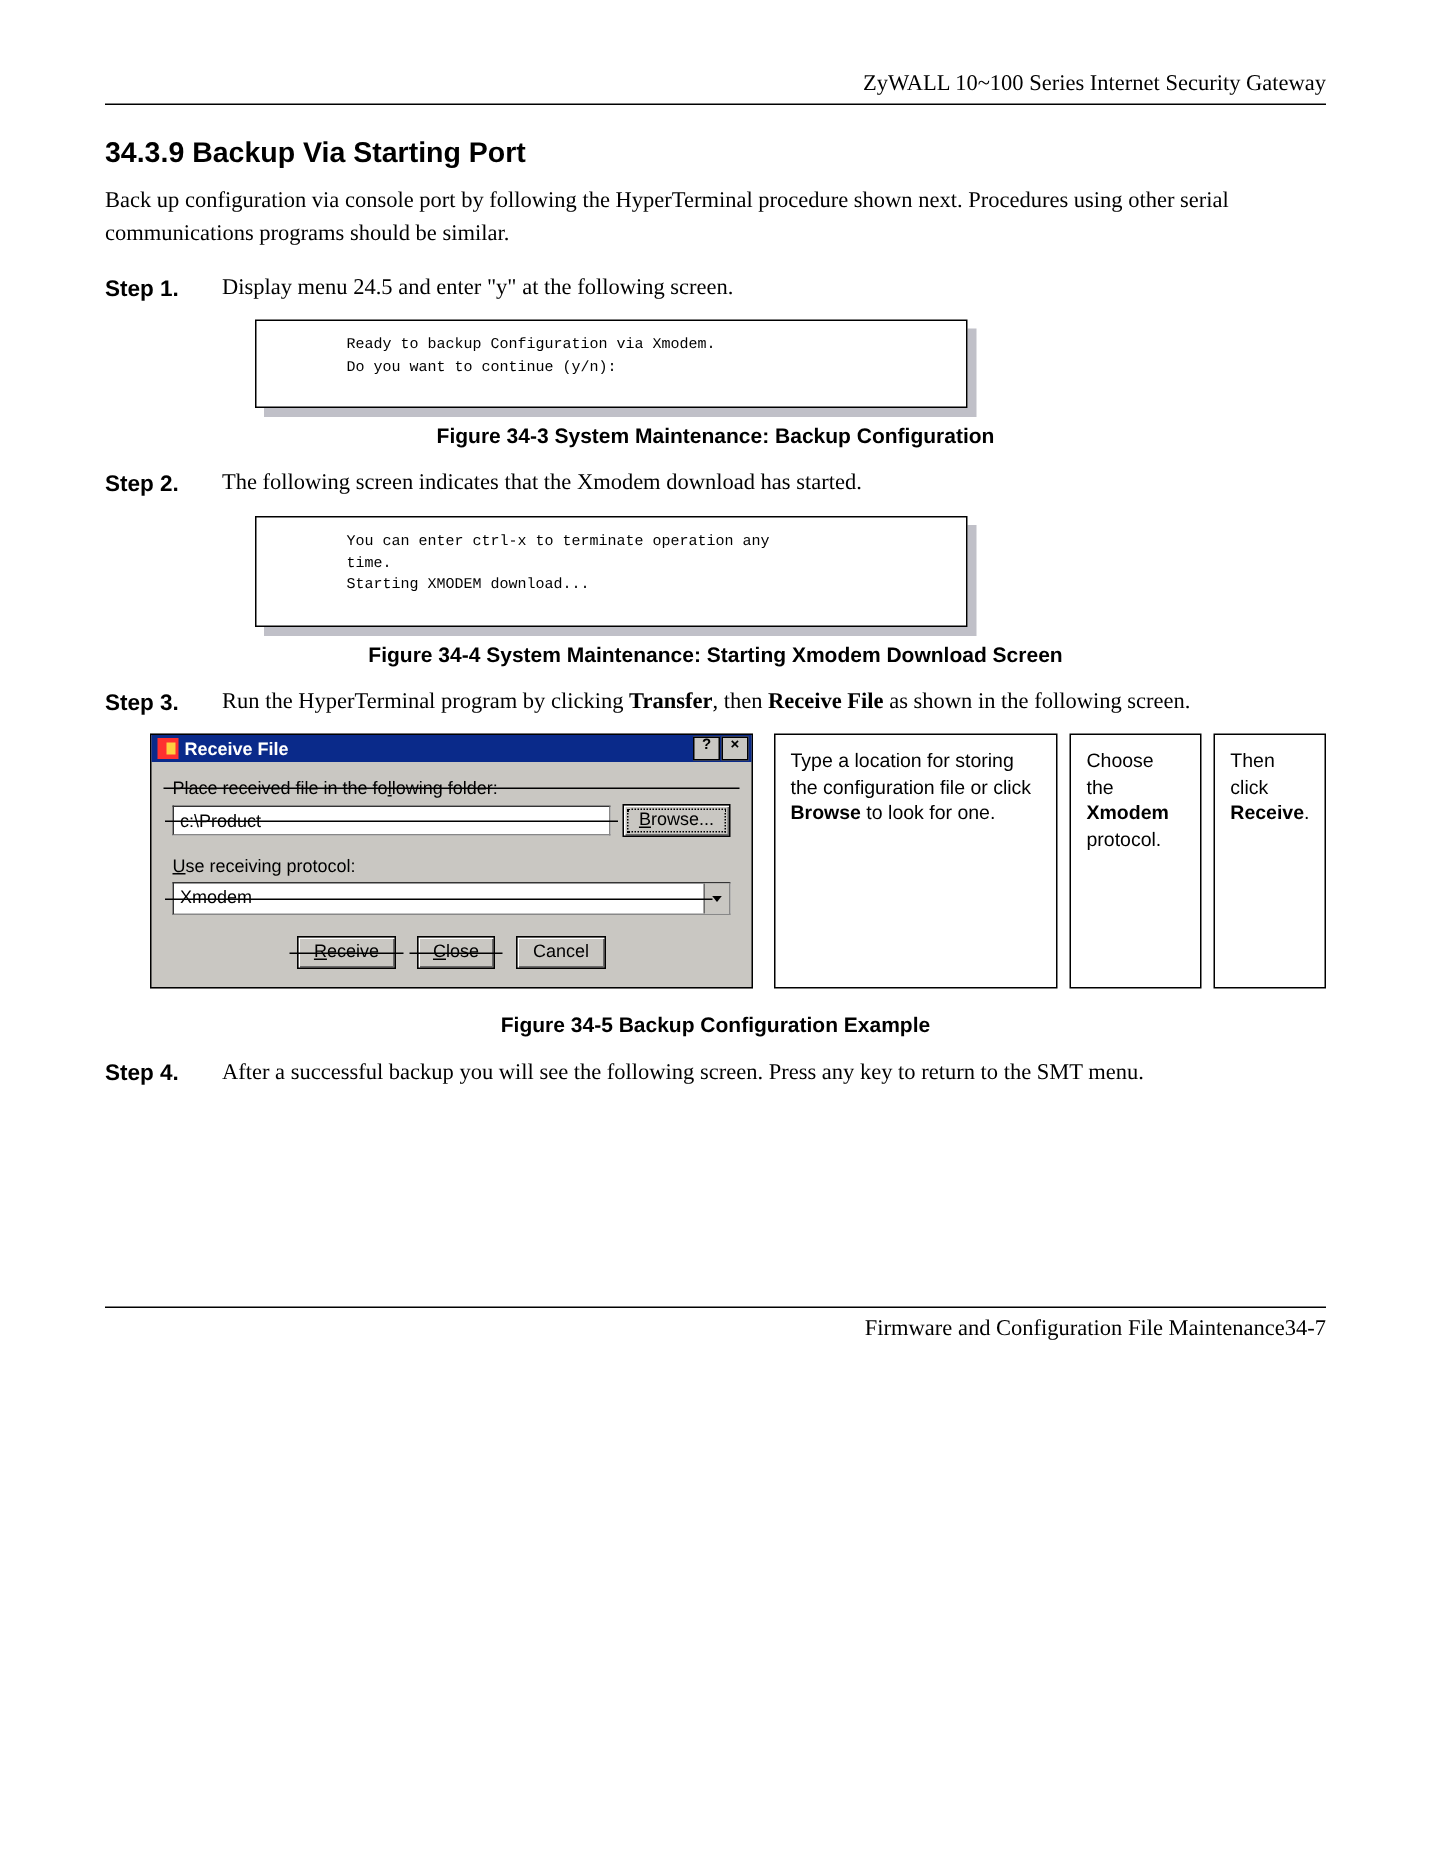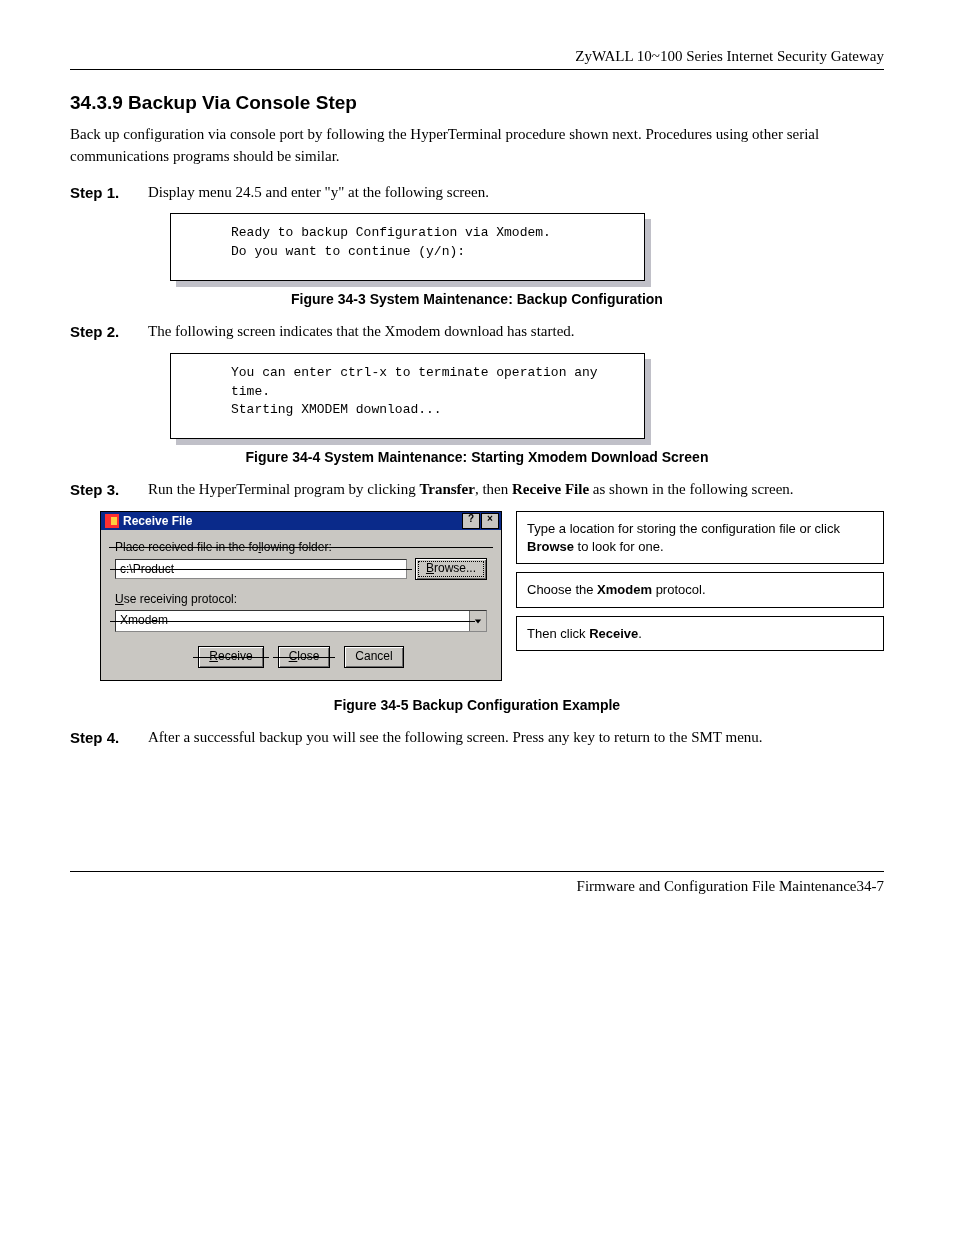--- a/index.html
+++ b/index.html
@@ -64,21 +64,21 @@
     background: #c0c0c8;
     z-index: 0;
   }
   .term-box {
     position: relative;
     z-index: 1;
     border: 1px solid #000;
     background: #fff;
     padding: 10px 14px 18px 60px;
     font-family: "Courier New", Courier, monospace;
-    font-size: 13px;
+    font-size: 10px;
     line-height: 1.45;
     white-space: pre;
   }
   .fig-cap {
     text-align: center;
     font-family: Arial, Helvetica, sans-serif;
     font-weight: bold;
     font-size: 14px;
     margin: 8px 0 14px 0;
   }
@@ -174,21 +174,21 @@
   .combo-btn svg{width:8px;height:8px;}
   .dlg-actions { display:flex; gap:14px; justify-content:center; }
   .strike { position: relative; }
   .strike::after{
     content:"";
     position:absolute;
     left:-6px; right:-6px; top:50%;
     border-top:1px solid #000;
   }
 
-  .annot-col { flex:1; display:flex; flex-direction:column; gap:8px; }
+  .annot-col { flex:1; display:flex; flex-direction:row; gap:8px; }
   .annot {
     border:1px solid #000;
     background:#fff;
     padding:8px 10px;
     font-family: Arial, Helvetica, sans-serif;
     font-size: 13px;
     line-height:1.35;
   }
 
   .footer-rule {
@@ -210,21 +210,21 @@
 </style>
 </head>
 <body>
 
 <div class="page">
   <div class="header-title">ZyWALL 10~100 Series Internet Security Gateway</div>
   <hr class="header-rule">
 
   <h2 class="section">
     <span>34.3.9</span>
-    <span>Backup Via Console Step</span>
+    <span>Backup Via Starting Port</span>
   </h2>
 
   <p class="body">Back up configuration via console port by following the HyperTerminal procedure shown next. Procedures using other serial communications programs should be similar.</p>
 
   <div class="step-row">
     <div class="step-label">Step 1.</div>
     <div class="step-text">Display menu 24.5 and enter "y" at the following screen.</div>
   </div>
 
   <div class="term-wrap">

